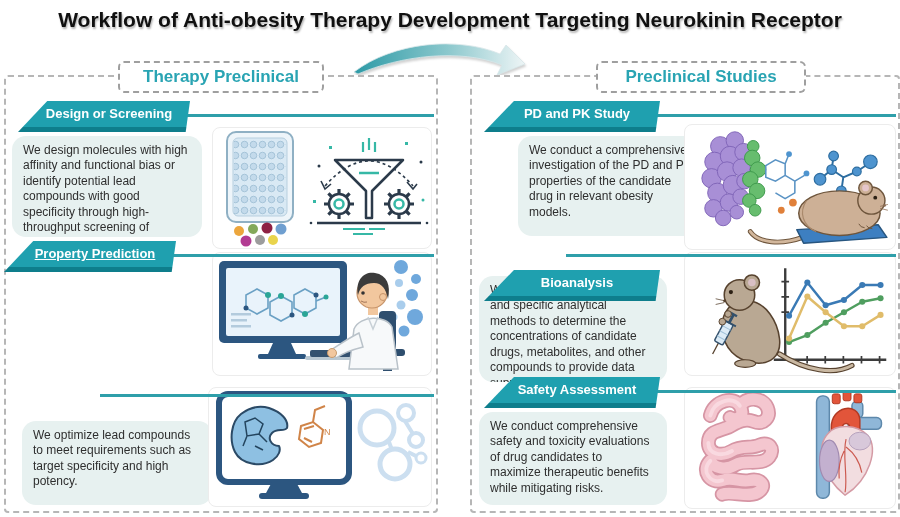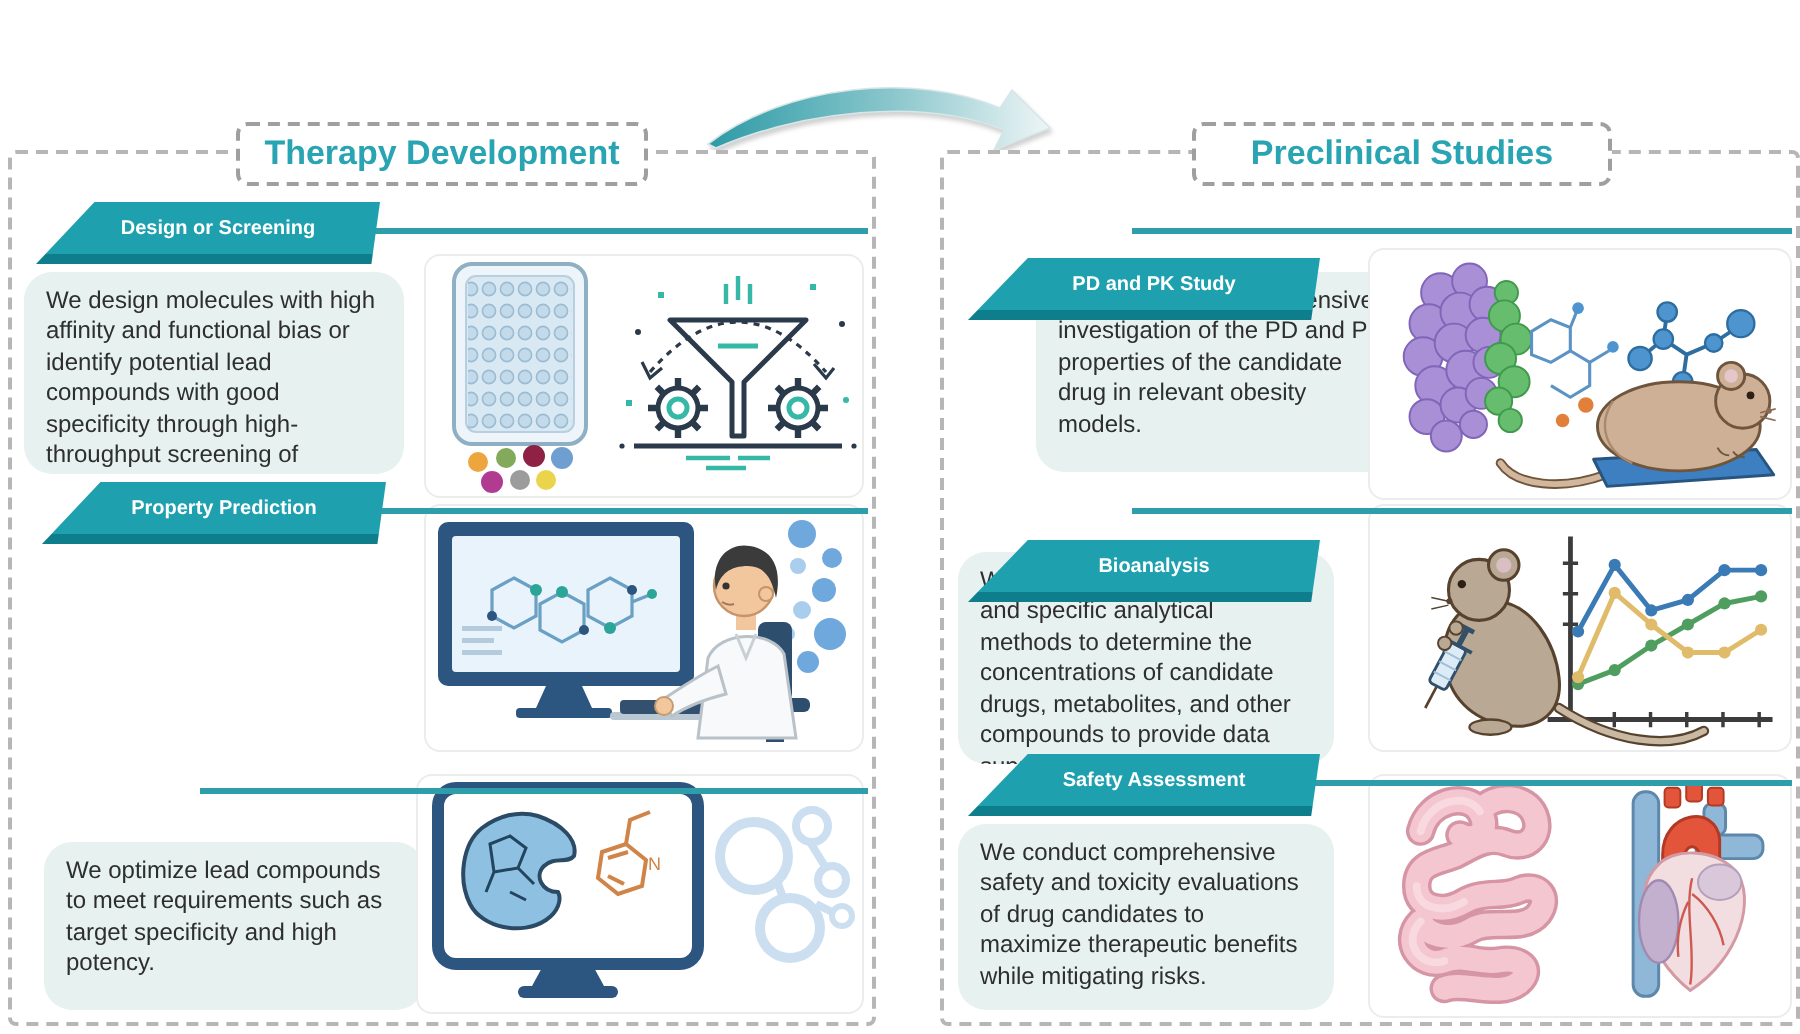--- a/index.html
+++ b/index.html
@@ -6,55 +6,56 @@
   #page{position:relative;width:900px;height:517px;background:#fff;overflow:hidden;
         font-family:"Liberation Sans",sans-serif;}
   .title{position:absolute;left:0;top:8px;width:100%;text-align:center;
          font-size:21px;font-weight:bold;color:#101010;
          text-shadow:1px 2px 2px rgba(0,0,0,.30);}
   .col-box{position:absolute;border:2px dashed #b6b6b6;border-radius:4px;background:#fff;}
   .col-label{position:absolute;z-index:4;background:#fff;border:2px dashed #9f9f9f;border-radius:6px;
              color:#29a4b3;font-weight:bold;font-size:17px;
              display:flex;align-items:center;justify-content:center;}
   .connector{position:absolute;height:3px;background:#2e9faa;z-index:1;}
-  .step-header{position:absolute;z-index:2;color:#fff;font-weight:bold;font-size:10px;line-height:1.15;
+  .step-header{position:absolute;z-index:2;color:#fff;font-weight:bold;font-size:13px;line-height:1.15;
                display:flex;align-items:center;justify-content:center;text-align:center;
                padding:0 6px 4px 16px;box-sizing:border-box;
                background:linear-gradient(180deg,#1fa0af 0%,#1fa0af 84%,#0e7e8c 84%,#0e7e8c 100%);
                clip-path:polygon(17% 0,100% 0,97.5% 100%,0% 100%);}
   .body-box{position:absolute;background:#e7f1f0;border-radius:14px;
             padding:7px 11px;box-sizing:border-box;
             font-size:12px;line-height:1.29;color:#2e2e2e;overflow:hidden;}
   .illus{position:absolute;background:#fff;border:1px solid #ececec;border-radius:8px;}
   .illus svg{width:100%;height:100%;display:block;}
   .arrow-wrap{position:absolute;left:348px;top:34px;width:185px;height:42px;
               filter:drop-shadow(1px 2px 1px rgba(0,0,0,.18));}
 </style>
 </head>
 <body>
 
 <div id="page">
 
+  <div class="title">Workflow of Anti-obesity Therapy Development Targeting Neurokinin Receptor</div>
 
   <div class="arrow-wrap">
     <svg viewBox="0 0 185 42">
       <defs>
         <linearGradient id="ag" x1="0" y1="0" x2="1" y2="0">
           <stop offset="0" stop-color="#2d9aa6"></stop>
             <stop offset="0.55" stop-color="#8cc8cd"></stop>
           <stop offset="1" stop-color="#eef5f6"></stop>
         </linearGradient>
       </defs>
       <path d="M6,38 C45,8 110,2 152,20 L158,11 L177,30 L149,41 L154,31 C112,14 52,22 10,40 Z" fill="url(#ag)" stroke="#d7e6e8" stroke-width="0.8"></path>
     </svg>
   </div>
 
   <div class="col-box" style="left:4px;top:75px;width:430px;height:434px;"></div>
   <div class="col-label" style="left:118px;top:61px;width:202px;height:28px;">
-    <span>Therapy Development</span>
+    <span>Therapy Preclinical</span>
   </div>
 
   <div class="connector" style="left:100px;top:114px;width:334px;"></div>
   <div class="step-header" style="left:18px;top:101px;width:172px;height:31px;">
     <span>Design or Screening</span>
   </div>
   <div class="body-box" style="left:12px;top:136px;width:190px;height:101px;">
     <span>We design molecules with high affinity and functional bias or identify potential lead compounds with good specificity through high-throughput screening of compound libraries.</span>
   </div>
   <div class="illus" style="left:212px;top:127px;width:218px;height:120px;">
@@ -101,21 +102,21 @@
         <circle cx="10" cy="36" r="1.5" fill="#2b3a4a"></circle>
           <circle cx="112" cy="32" r="1.5" fill="#2b3a4a"></circle>
         <rect x="4" y="70" width="3" height="3" fill="#36b8a6"></rect>
           <circle cx="114" cy="70" r="1.5" fill="#36b8a6"></circle>
         <path d="M34,99 H56 M60,99 H76 M44,104 H64" stroke="#36b8a6" stroke-width="2.2"></path>
       </g>
     </svg>
   </div>
 
   <div class="connector" style="left:100px;top:254px;width:334px;"></div>
-  <div class="step-header" style="left:21px;top:241px;width:172px;height:31px;">
+  <div class="step-header" style="left:4px;top:241px;width:172px;height:31px;text-decoration:underline;">
     <span>Property Prediction</span>
   </div>
   <div class="illus" style="left:212px;top:252px;width:218px;height:122px;">
     <svg viewBox="0 0 218 122">
       <g>
         <g>
           <circle cx="188" cy="14" r="7" fill="#6fa8dc"></circle>
             <circle cx="203" cy="26" r="5" fill="#6fa8dc"></circle>
           <circle cx="186" cy="30" r="4" fill="#a9cdec"></circle>
             <circle cx="199" cy="42" r="6" fill="#6fa8dc"></circle>
@@ -198,21 +199,21 @@
       </g>
     </svg>
   </div>
 
   <div class="col-box" style="left:470px;top:75px;width:426px;height:434px;"></div>
   <div class="col-label" style="left:596px;top:61px;width:206px;height:28px;">
     <span>Preclinical Studies</span>
   </div>
 
   <div class="connector" style="left:566px;top:114px;width:330px;"></div>
-  <div class="step-header" style="left:484px;top:101px;width:176px;height:31px;margin-top:28px;">
+  <div class="step-header" style="left:484px;top:101px;width:176px;height:31px;">
     <span>PD and PK Study</span>
   </div>
   <div class="body-box" style="left:479px;top:136px;width:188px;height:100px;margin-left:39px;">
     <span>We conduct a comprehensive investigation of the PD and PK properties of the candidate drug in relevant obesity models.</span>
   </div>
   <div class="illus" style="left:684px;top:124px;width:210px;height:124px;">
     <svg viewBox="0 0 210 128">
       <g>
         <g fill="#a88fd6" stroke="#8065b8" stroke-width="1">
           <circle cx="33" cy="22" r="10"></circle>

